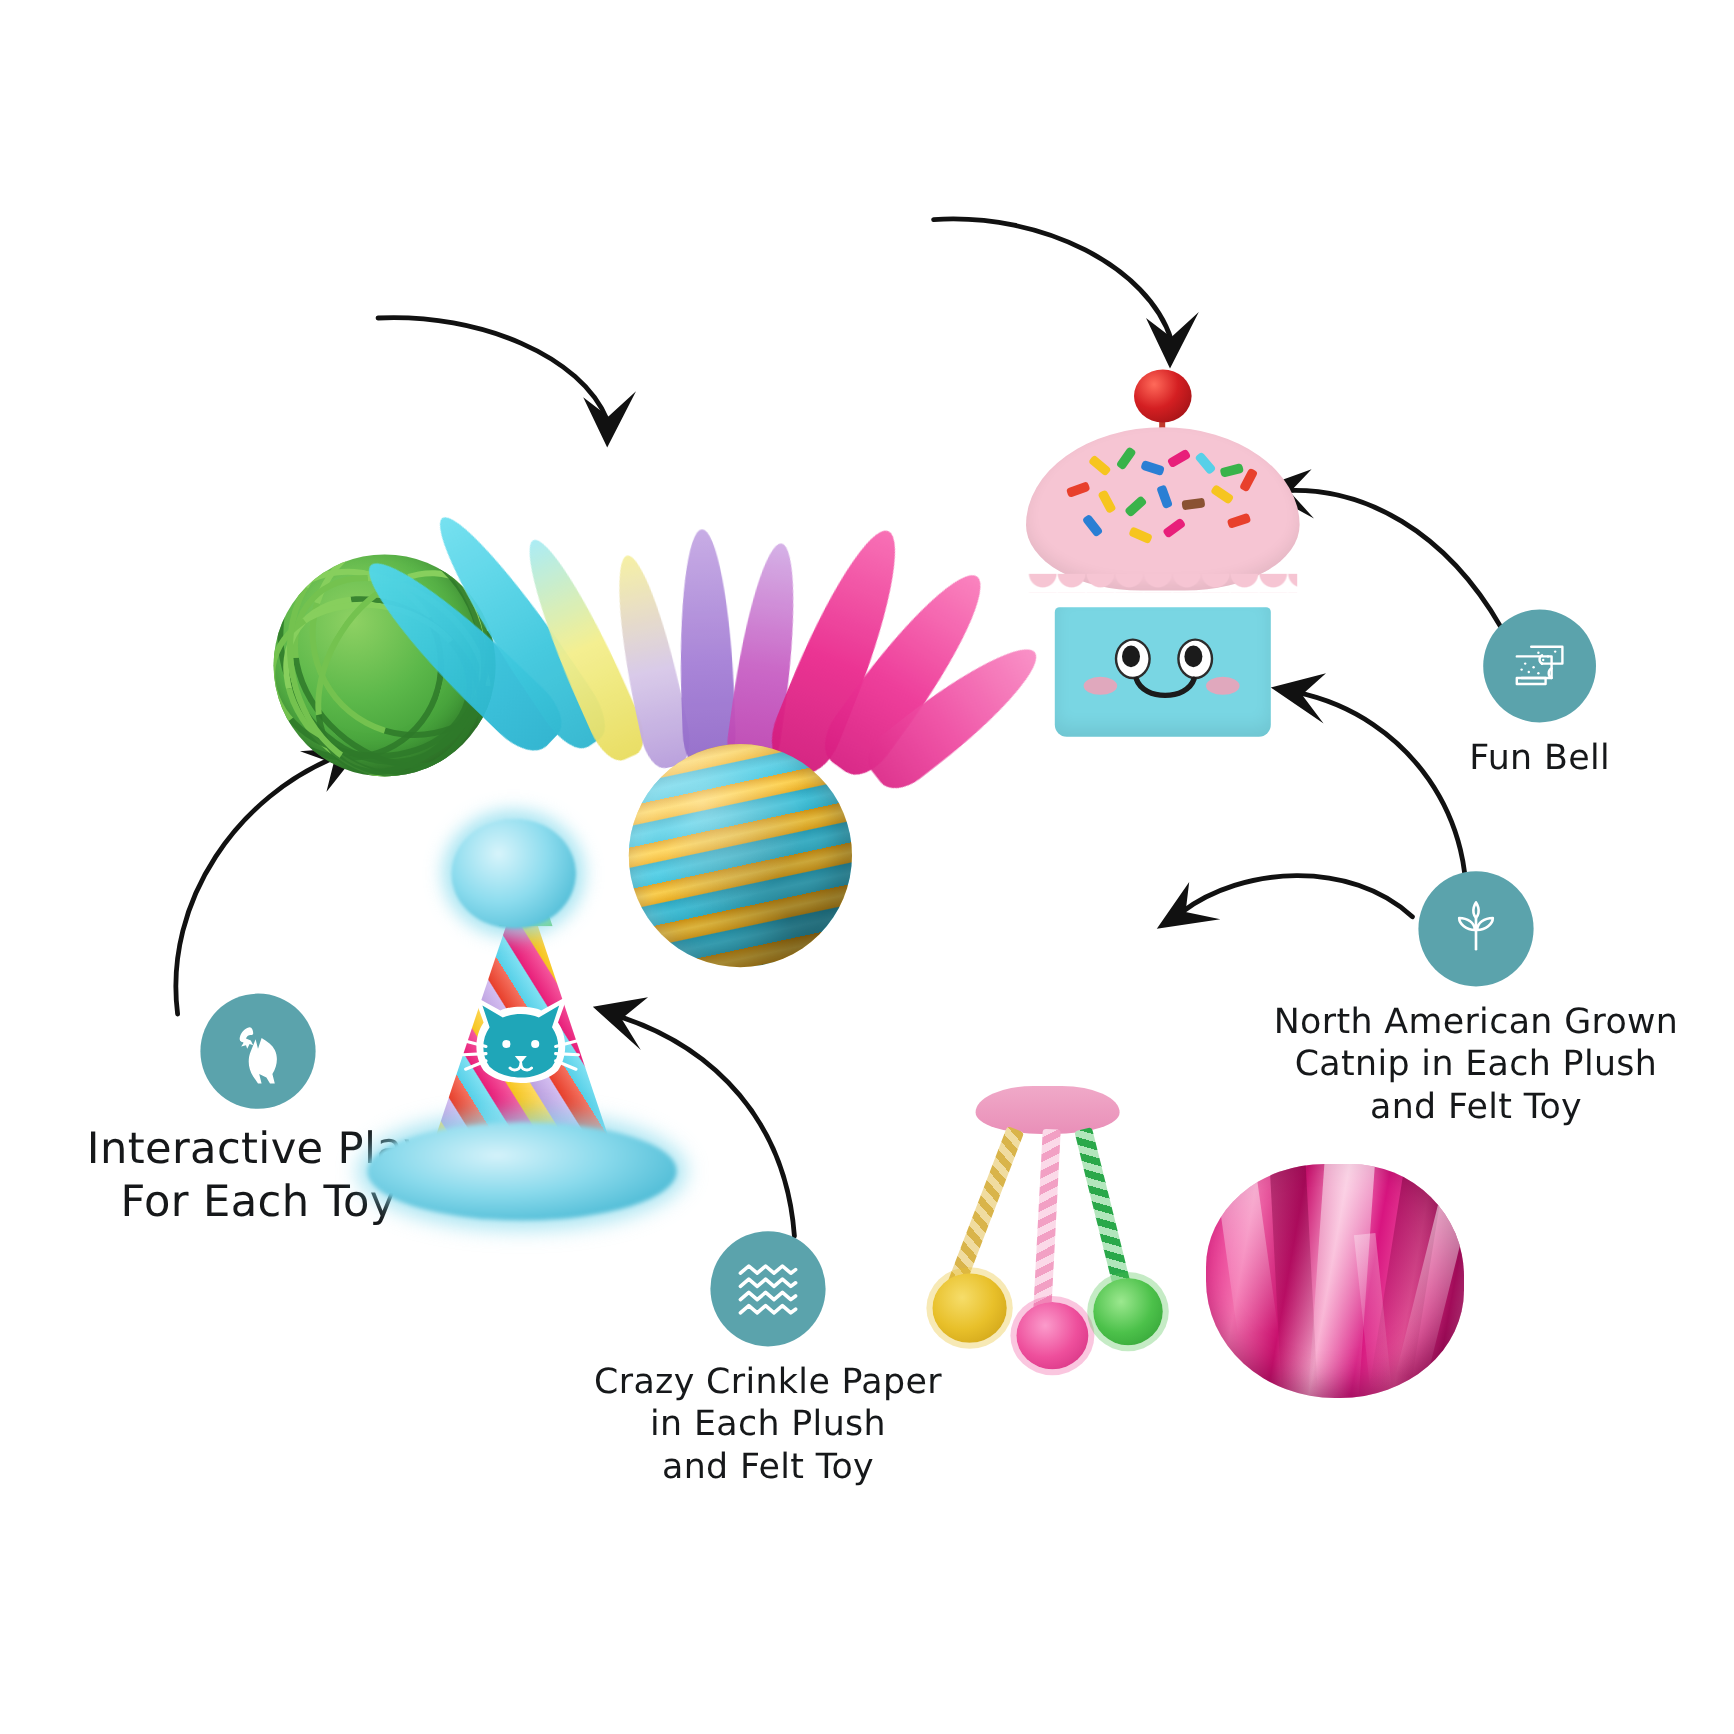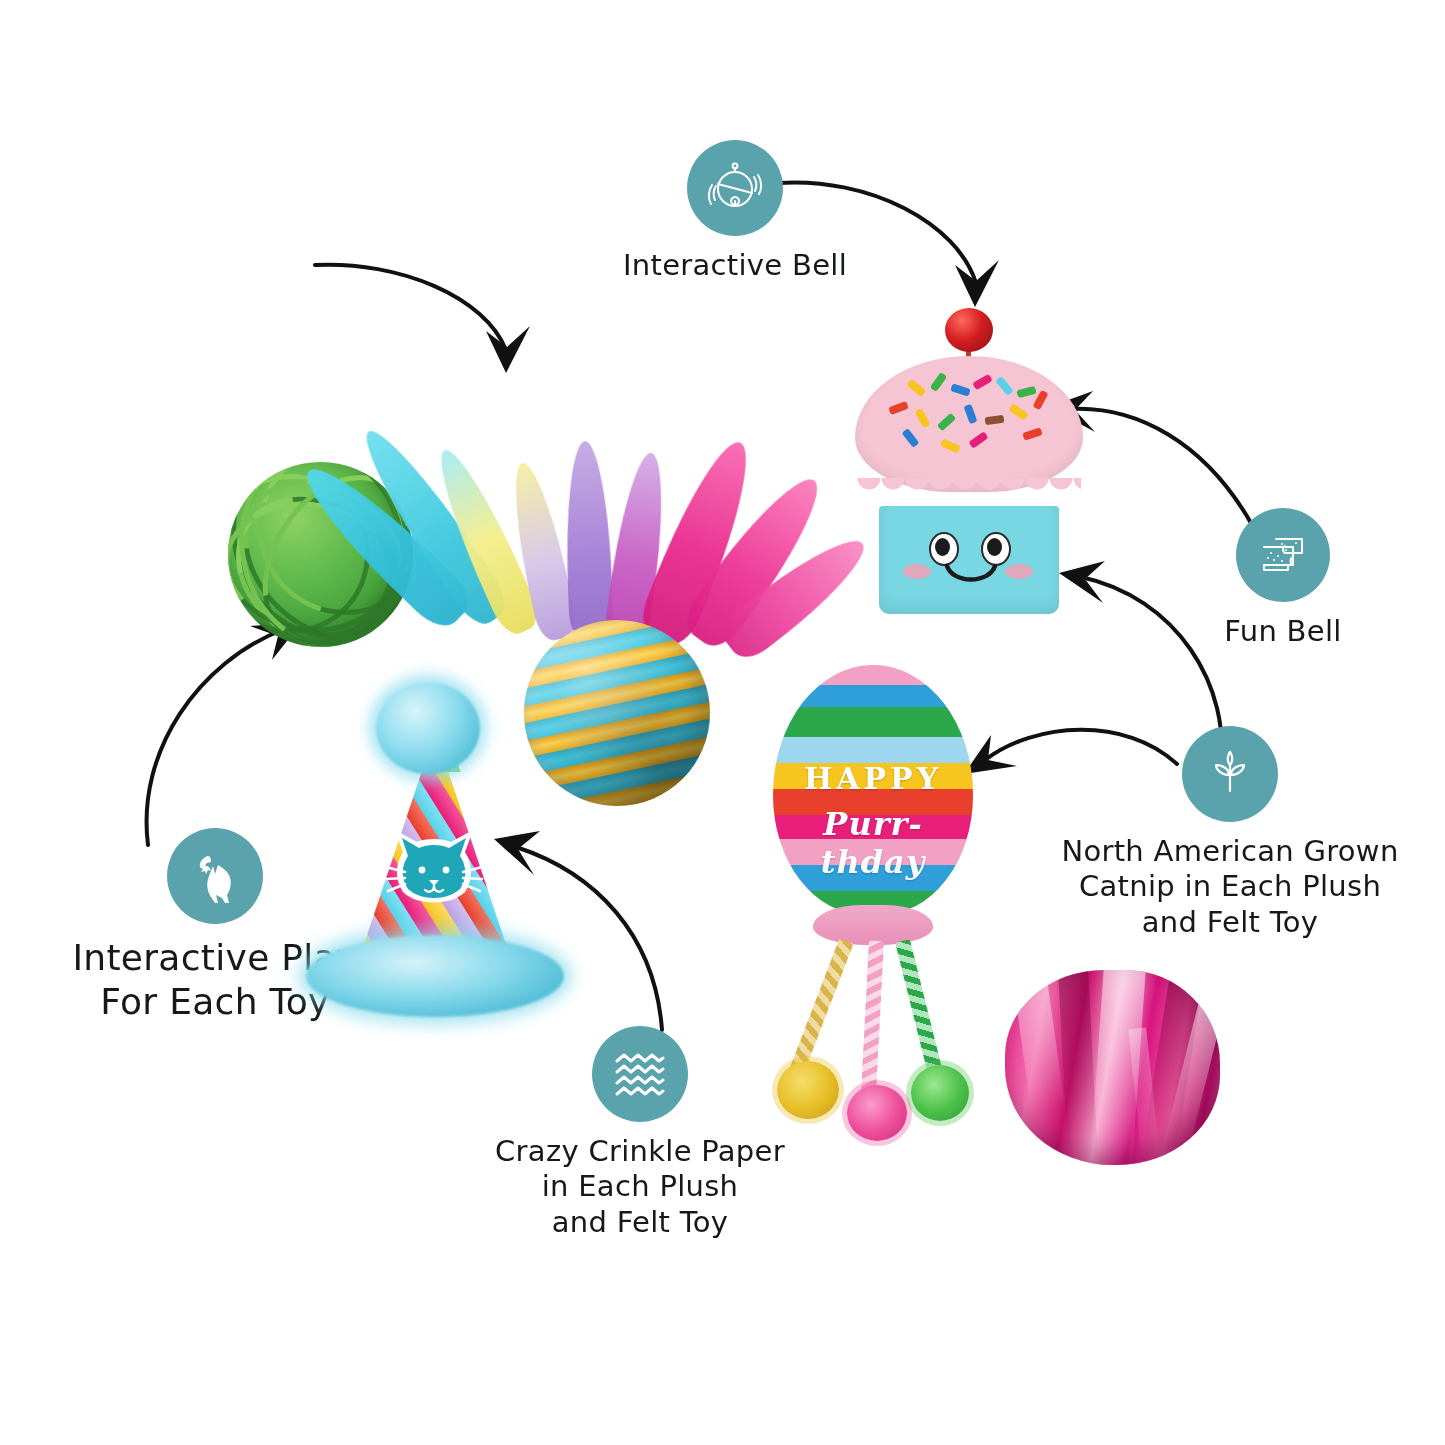--- a/index.html
+++ b/index.html
@@ -126,38 +126,20 @@
     <path class="apath" d="M-2,245 C-14,150 50,62 132,30" stroke-width="4"></path>
     <path class="ahead" d="M152,22 L122,60 L128,36 L100,26 Z"></path>
   </svg>
 
   <svg class="arrow" style="left:490px;top:825px;width:190px;height:210px;">
     <path class="apath" d="M172,205 C165,110 106,48 26,22" stroke-width="4"></path>
     <path class="ahead" d="M4,14 L50,6 L28,24 L44,50 Z"></path>
   </svg>
 
 
-  <div class="feature" style="left:590px;top:140px;width:290px;">
-    <div class="fbadge" style="width:96px;height:96px;">
-      <svg width="58" height="58" viewBox="0 0 58 58" aria-hidden="true">
-        <g fill="none" stroke="#ffffff" stroke-width="2" stroke-linecap="round">
-          <circle cx="29" cy="30" r="17"></circle>
-          <path d="M12 25 L46 34"></path>
-          <path d="M29 13 L29 9"></path>
-          <circle cx="29" cy="7" r="2.4"></circle>
-          <path d="M29 38 a4 4 0 1 0 0.1 0 M29 42 L29 47"></path>
-          <path d="M48 18 C51 22 51 28 49 32"></path>
-          <path d="M52 16 C56 22 56 30 53 35"></path>
-          <path d="M10 27 C7 31 7 37 9 41"></path>
-          <path d="M6 26 C2 32 2 40 5 45"></path>
-        </g>
-      </svg>
-    </div>
-    <div class="flabel" style="font-size:29px;">Interactive Bell</div>
-  </div>
 
   <div class="feature" style="left:1178px;top:508px;width:210px;">
     <div class="fbadge" style="width:94px;height:94px;">
       <svg width="56" height="56" viewBox="0 0 56 56" aria-hidden="true">
         <g fill="none" stroke="#ffffff" stroke-width="2" stroke-linejoin="round" stroke-linecap="round">
           <path d="M21 12 H47 V26 H30"></path>
           <path d="M30 26 a4 4 0 0 1 0 -7"></path>
           <path d="M9 20 H38 V38 H13"></path>
           <path d="M38 38 a4.5 4.5 0 0 1 0 -8"></path>
           <path d="M9 38 H33 V43 H9 Z"></path>
@@ -322,34 +304,20 @@
     <div class="cc-eye" style="left:136px;top:232px;width:26px;height:30px;"></div>
     <div class="cc-pupil" style="left:142px;top:238px;width:15px;height:18px;"></div>
     <div class="cc-blush" style="left:58px;top:264px;width:28px;height:15px;"></div>
     <div class="cc-blush" style="left:160px;top:264px;width:28px;height:15px;"></div>
     <svg style="position:absolute;left:98px;top:262px;" width="56" height="30" aria-hidden="true">
       <path d="M4 4 C10 22 46 22 52 4" fill="none" stroke="#1b1b1b" stroke-width="4.5" stroke-linecap="round"></path>
     </svg>
   </div>
 
   <div class="toy" style="left:735px;top:665px;width:260px;height:460px;">
-    <div class="balloon" style="left:38px;top:0px;width:200px;height:250px;">
-      <div class="bstripe" style="top:0;height:20px;background:#f2a0c4;"></div>
-      <div class="bstripe" style="top:20px;height:22px;background:#2f9fd9;"></div>
-      <div class="bstripe" style="top:42px;height:30px;background:#2aa84a;"></div>
-      <div class="bstripe" style="top:72px;height:26px;background:#9fd6ef;"></div>
-      <div class="bstripe" style="top:98px;height:26px;background:#f6c51f;"></div>
-      <div class="bstripe" style="top:124px;height:26px;background:#e8402c;"></div>
-      <div class="bstripe" style="top:150px;height:24px;background:#e81f7a;"></div>
-      <div class="bstripe" style="top:174px;height:26px;background:#f2a0c4;"></div>
-      <div class="bstripe" style="top:200px;height:26px;background:#2f9fd9;"></div>
-      <div class="bstripe" style="top:226px;height:24px;background:#2aa84a;"></div>
-      <div class="btext" style="top:96px;font-size:30px;letter-spacing:4px;">HAPPY</div>
-      <div class="btext" style="top:140px;font-size:32px;font-style:italic;letter-spacing:1px;">Purr-thday</div>
-    </div>
     <div class="bneck" style="left:78px;top:240px;width:120px;height:40px;"></div>
 
     <div class="ribbon" style="left:104px;top:276px;width:15px;height:150px;transform:rotate(21deg);
          background:repeating-linear-gradient(28deg,#d9b44a 0 6px,#f0dca0 6px 12px);"></div>
     <div class="ribbon" style="left:134px;top:276px;width:15px;height:158px;transform:rotate(3deg);
          background:repeating-linear-gradient(-30deg,#f2a0c4 0 6px,#fbd9e8 6px 12px);"></div>
     <div class="ribbon" style="left:160px;top:276px;width:15px;height:150px;transform:rotate(-14deg);
          background:repeating-linear-gradient(30deg,#2aa84a 0 6px,#b2e6bc 6px 12px);"></div>
 
     <div class="pom" style="left:42px;top:396px;width:62px;height:58px;

